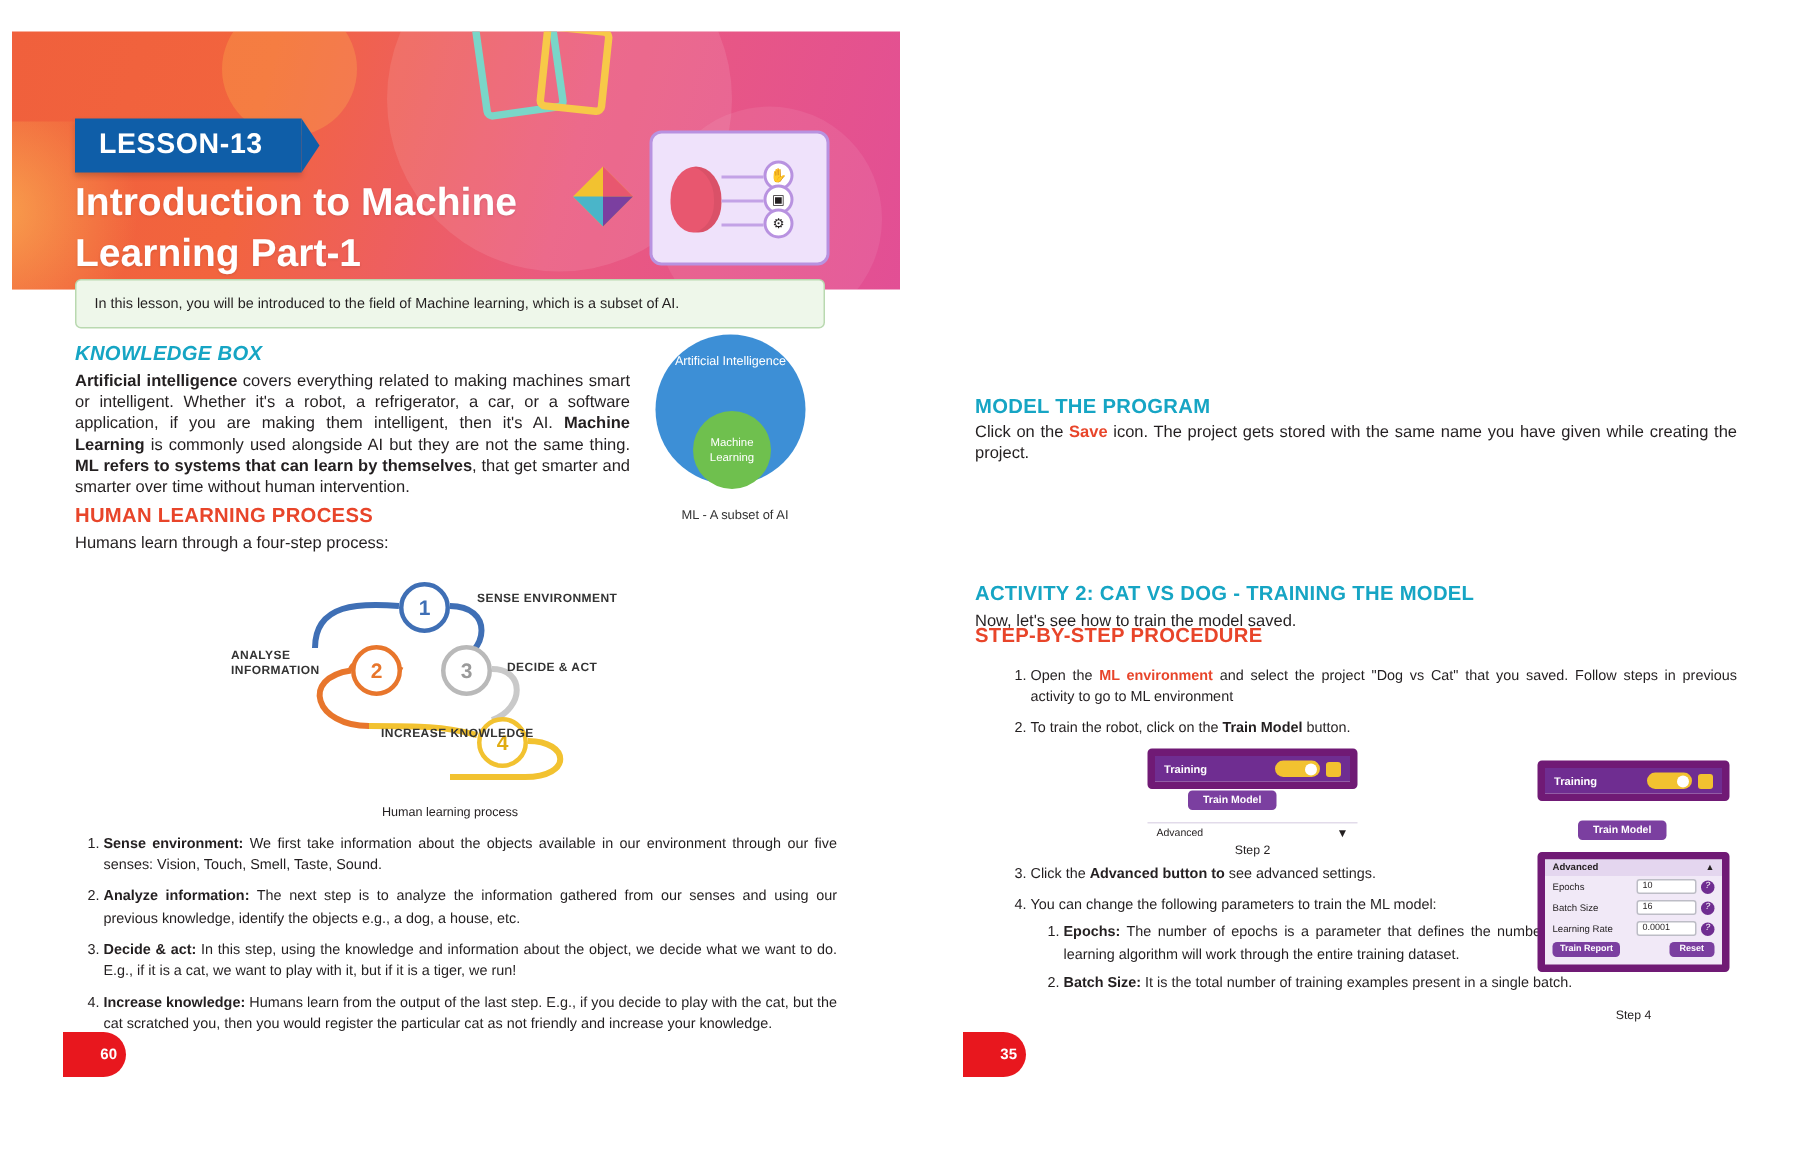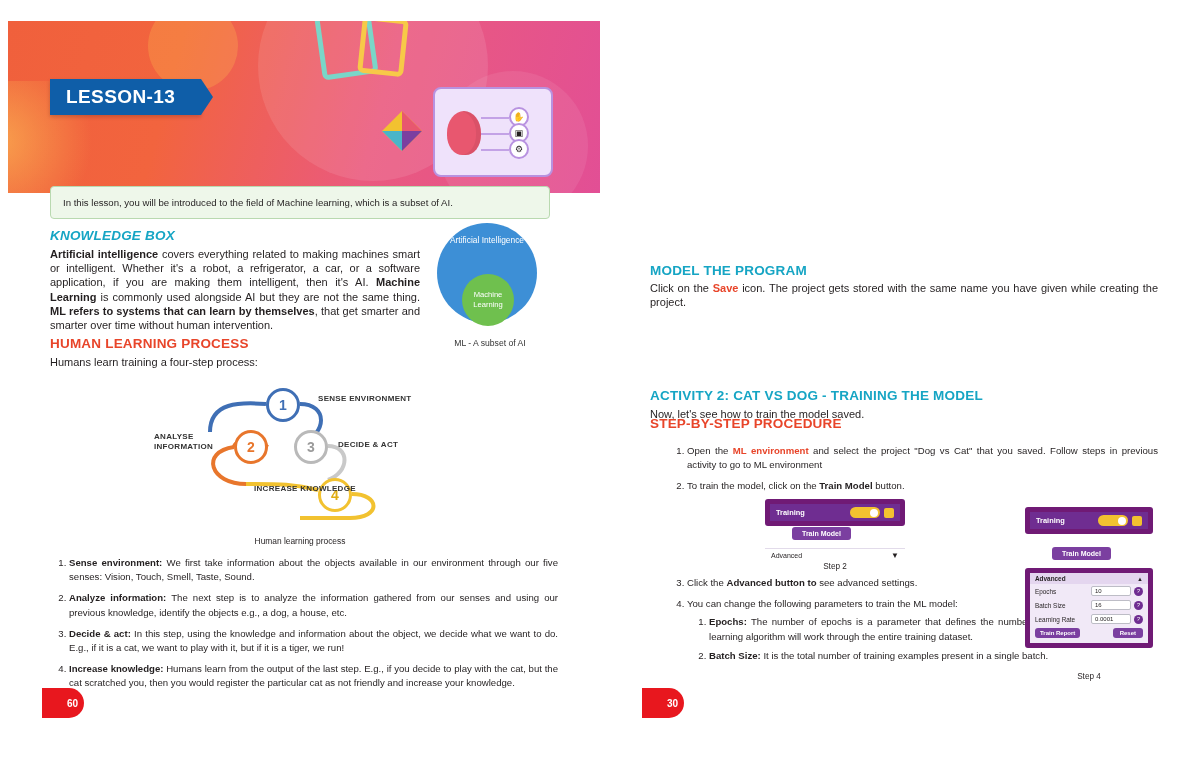--- a/index.html
+++ b/index.html
@@ -189,20 +189,21 @@
 
   <div class="banner">
     <div class="blob1"></div>
     <div class="blob2"></div>
     <div class="blob3"></div>
     <div class="ray"></div>
     <div class="frame"></div>
     <div class="frame2"></div>
 
     <div class="lesson-tag">LESSON-13</div>
+    <div class="banner-title">Introduction to Machine Learning Part-1</div>
 
     <svg class="kite" viewBox="0 0 44 44">
       <polygon points="22,2 42,22 22,42 2,22" fill="#f2c230"></polygon>
       <polygon points="22,2 42,22 22,22" fill="#e8576f"></polygon>
       <polygon points="2,22 22,22 22,42" fill="#4ab5c9"></polygon>
       <polygon points="22,22 42,22 22,42" fill="#7b3fa0"></polygon>
     </svg>
 
     <div class="brain-card">
       <div class="brain"></div>
@@ -225,21 +226,21 @@
 
   <div class="ai-circle">
     <span>Artificial Intelligence</span>
   </div>
   <div class="ml-circle">
     <span>Machine Learning</span>
   </div>
   <div class="ai-caption">ML - A subset of AI</div>
 
   <h2 class="sec red" style="left:50px; top:336px;">HUMAN LEARNING PROCESS</h2>
-  <div class="para" style="left:50px; top:355px; width:330px;">Humans learn training a four-step process:</div>
+  <div class="para" style="left:50px; top:355px; width:330px;">Humans learn through a four-step process:</div>
 
   <div class="hl-diagram">
     <svg width="300" height="160" viewBox="0 0 300 160">
       <path d="M60 60 C60 30 90 30 116 32" stroke="#3f6fb5" stroke-width="4" fill="none"></path>
       <path d="M150 32 C178 32 178 62 150 72" stroke="#3f6fb5" stroke-width="4" fill="none"></path>
       <path d="M118 75 C96 64 84 70 84 75" stroke="#e8762c" stroke-width="4" fill="none"></path>
       <path d="M84 75 C50 80 60 112 96 112" stroke="#e8762c" stroke-width="4" fill="none"></path>
       <path d="M178 74 C200 74 200 100 178 108" stroke="#c9c9c9" stroke-width="4" fill="none"></path>
       <path d="M96 112 C130 112 145 112 168 118" stroke="#f2c230" stroke-width="4" fill="none"></path>
       <path d="M202 122 C230 122 232 146 200 146" stroke="#f2c230" stroke-width="4" fill="none"></path>
@@ -272,21 +273,21 @@
   <div class="para" style="left:50px; top:281px; width:508px;">
     <span>Click on the </span><b class="red">Save</b><span> icon. The project gets stored with the same name you have given while creating the project.</span>
   </div>
 
   <h2 class="sec cyan" style="left:50px; top:388px;">ACTIVITY 2: CAT VS DOG - TRAINING THE MODEL</h2>
   <div class="para" style="left:50px; top:407px; width:508px;">Now, let's see how to train the model saved.</div>
   <h2 class="sec red" style="left:50px; top:416px;">STEP-BY-STEP PROCEDURE</h2>
 
   <ol class="list" style="left:68px; top:444px; width:490px;">
     <li><span>Open the </span><b class="red">ML environment</b><span> and select the project "Dog vs Cat" that you saved. Follow steps in previous activity to go to ML environment</span></li>
-    <li><span>To train the model, click on the </span><b>Train Model</b><span> button.</span></li>
+    <li><span>To train the robot, click on the </span><b>Train Model</b><span> button.</span></li>
   </ol>
 
   <div class="train-box" style="left:165px; top:499px; width:140px;">
     <div class="train-head">
       <span>Training</span>
       <span style="display:flex; gap:4px; align-items:center;">
         <i class="toggle"></i>
         <i style="width:10px;height:10px;background:#f2c230;border-radius:2px;display:block;"></i>
       </span>
     </div>
@@ -349,14 +350,14 @@
         <i class="qmark">?</i>
       </span>
     </div>
     <div class="adv-row" style="justify-content:space-between; padding-bottom:5px;">
       <span class="btn-purple" style="font-size:6px; padding:2px 5px;">Train Report</span>
       <span class="btn-purple" style="font-size:6px; padding:2px 7px;">Reset</span>
     </div>
   </div>
   <div class="widget-caption" style="left:425px; top:672px; width:128px;">Step 4</div>
 
-  <div class="pagenum pn-right" style="left:42px;">30</div>
+  <div class="pagenum pn-right" style="left:42px;">35</div>
 </div>
 
 </body></html>

